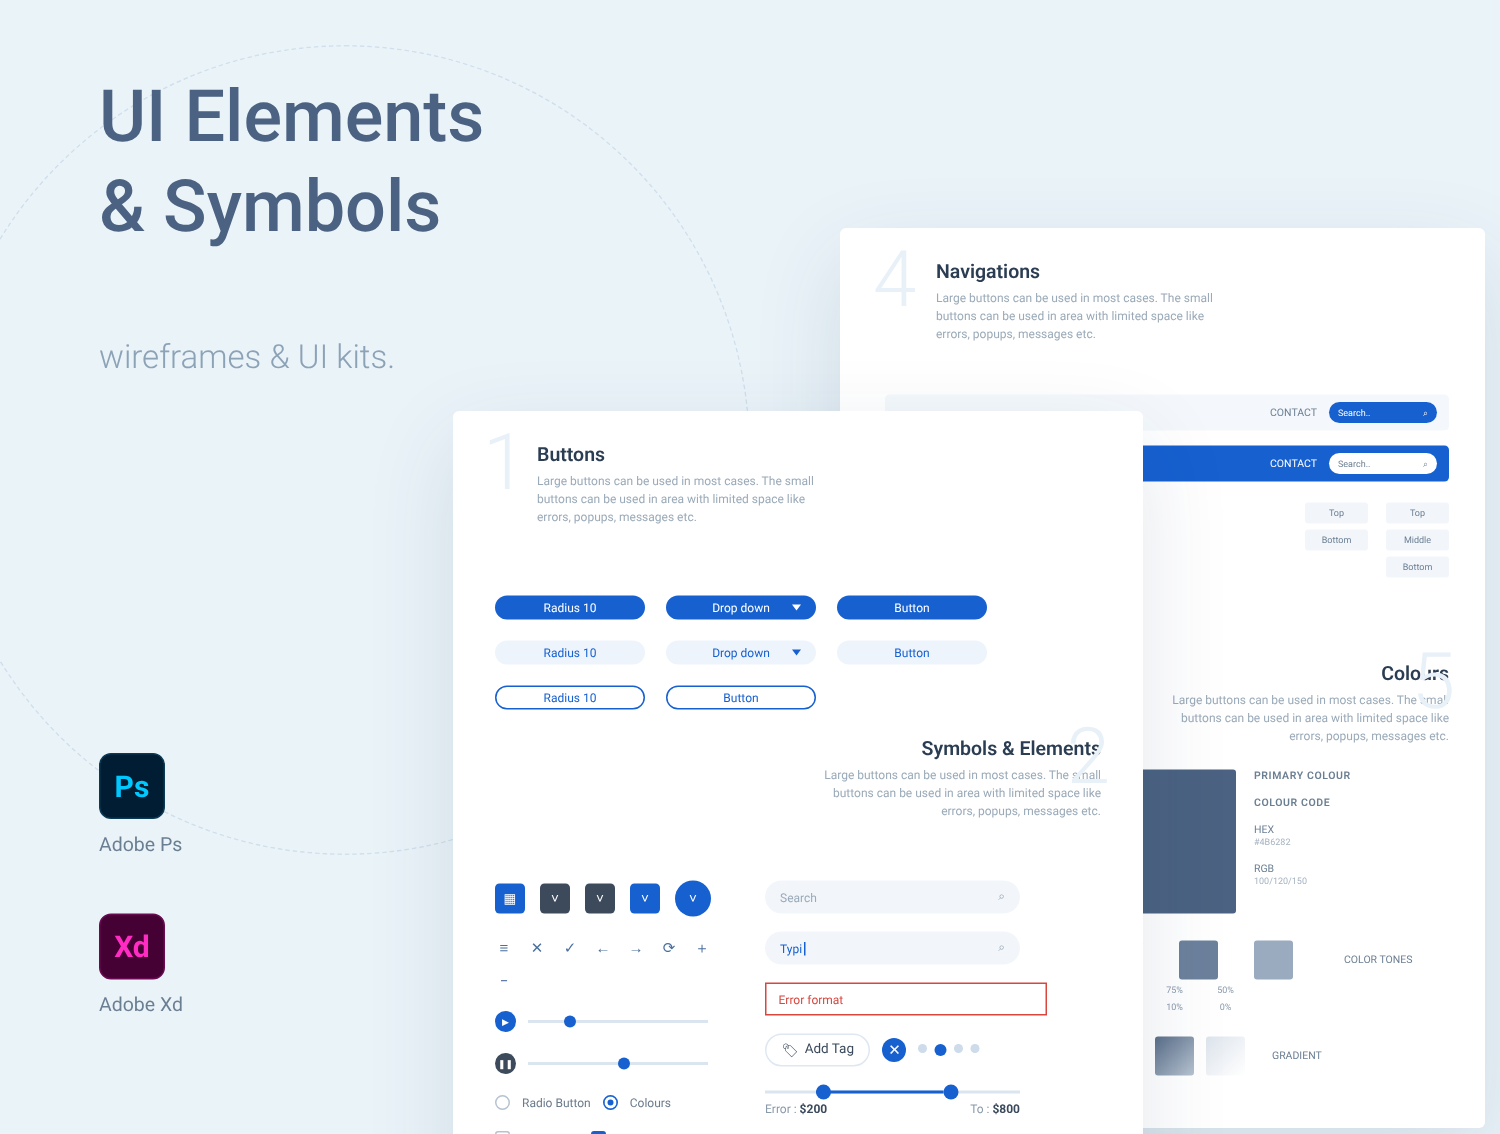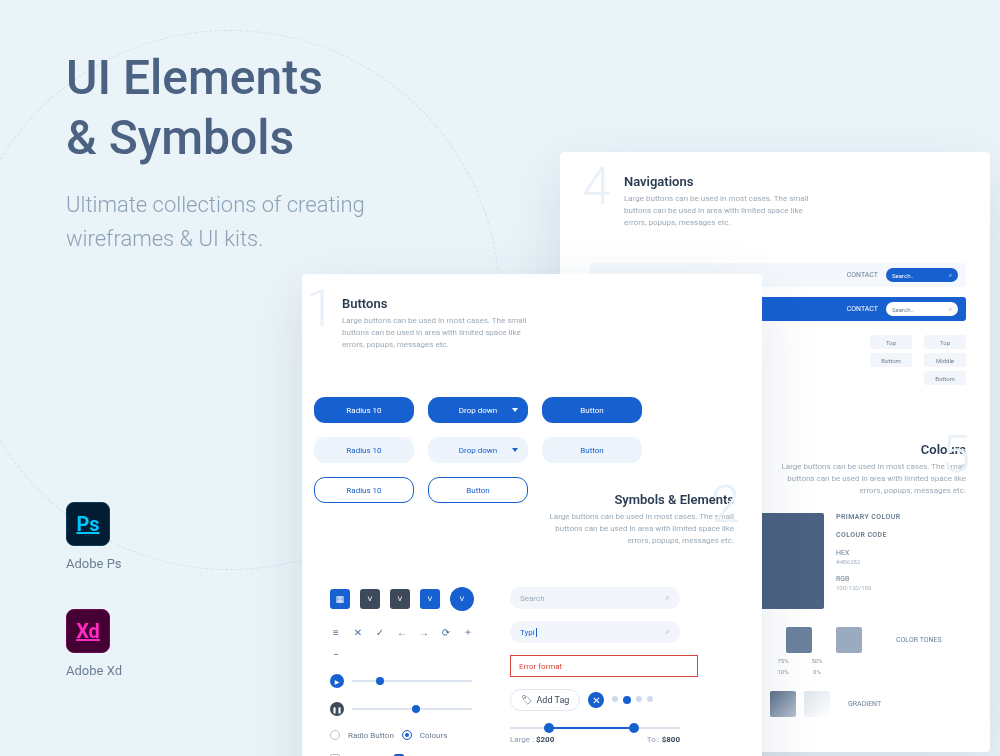--- a/index.html
+++ b/index.html
@@ -6,44 +6,44 @@
 body { width: 1000px; height: 756px; background: #eaf3f8; overflow: hidden; position: relative; }
 
 
 .hero { position: absolute; left: 66px; top: 48px; }
 .hero h1 { font-size: 48px; font-weight: 500; color: #4b6282; line-height: 1.25; }
 .hero p { margin-top: 20px; font-size: 22px; color: #8ca2b6; font-weight: 300; line-height: 1.55; }
 
 
 .apps { position: absolute; left: 66px; top: 502px; }
 .app { display: flex; flex-direction: column; align-items: flex-start; margin-bottom: 38px; }
-.app-icon { width: 44px; height: 44px; border-radius: 8px; display: flex; align-items: center; justify-content: center; font-weight: 700; font-size: 20px; text-decoration: underline; }
+.app-icon { width: 44px; height: 44px; border-radius: 8px; display: flex; align-items: center; justify-content: center; font-weight: 700; font-size: 20px; }
 .ps-icon { background: #001d33; color: #00c8ff; border: 1px solid #0a3a55; }
 .xd-icon { background: #450034; color: #ff2bc2; border: 1px solid #6a0a52; }
 .app-label { margin-top: 10px; font-size: 13px; color: #6b7f93; text-align: right; }
 
 
 .dashed-circle { position: absolute; width: 540px; height: 540px; border: 1px dashed #bfd3e3; border-radius: 50%; left: -40px; top: 30px; opacity: .6; }
 
 
 .sheet { position: absolute; background: #fff; border-radius: 4px; box-shadow: 0 20px 60px rgba(30,60,100,.12); }
 .sheet-back { width: 430px; height: 600px; left: 560px; top: 152px; }
 .sheet-front { width: 460px; height: 600px; left: 302px; top: 274px; }
 
 .section-num { font-size: 52px; font-weight: 300; color: #e8f0f8; position: absolute; }
 .section-num.right { right: 20px; }
 .section-title { font-size: 13px; font-weight: 600; color: #2b3d52; }
 .section-desc { font-size: 8px; color: #9aaab8; line-height: 1.5; margin-top: 4px; max-width: 200px; }
 
 
-.sec-buttons { position: absolute; left: 12px; top: 22px; }
+.sec-buttons { position: absolute; left: 28px; top: 22px; }
 .sec-buttons .section-num { left: -8px; top: -18px; }
 .btn-grid { margin-top: 46px; display: flex; flex-direction: column; gap: 14px; }
 .btn-row { display: flex; gap: 14px; }
-.btn { width: 100px; height: 26px; border-radius: 11px; font-size: 8px; display: flex; align-items: center; justify-content: center; position: relative; }
+.btn { width: 100px; height: 16px; border-radius: 11px; font-size: 8px; display: flex; align-items: center; justify-content: center; position: relative; }
 .btn.primary { background: #1660d0; color: #fff; }
 .btn.soft { background: #eef4fc; color: #1660d0; }
 .btn.outline { border: 1px solid #1660d0; color: #1660d0; background: #fff; }
 .btn.dropdown::after { content: ""; position: absolute; right: 10px; border-left: 3px solid transparent; border-right: 3px solid transparent; border-top: 4px solid currentColor; }
 
 
 .sec-symbols { position: absolute; left: 28px; top: 218px; right: 28px; }
 .sec-symbols .header { text-align: right; }
 .sec-symbols .section-num { right: -6px; top: -18px; }
 .sym-grid { margin-top: 40px; display: flex; gap: 30px; }
@@ -132,21 +132,21 @@
 <body>
 
 <div class="dashed-circle"></div>
 
 <div class="hero">
   <h1>
     <span>UI Elements</span><br>
     <span>&amp; Symbols</span>
   </h1>
   <p>
-    <span>Ultimate collections of creating</span><br>
+    <br>
     <span>wireframes &amp; UI kits.</span>
   </p>
 </div>
 
 <div class="apps">
   <div class="app">
     <div class="app-icon ps-icon">Ps</div>
     <div class="app-label">Adobe Ps</div>
   </div>
   <div class="app">
@@ -357,21 +357,21 @@
               <div class="dot"></div>
           </div>
         </div>
         <div class="range-row">
           <div class="range-track">
             <div class="range-fill"></div>
             <div class="range-thumb" style="left:20%"></div>
             <div class="range-thumb" style="left:70%"></div>
           </div>
           <div class="range-labels">
-            <span><span>Large :</span> <b style="color:#3a4a5c">$200</b></span>
+            <span><span>Error :</span> <b style="color:#3a4a5c">$200</b></span>
             <span><span>To :</span> <b style="color:#3a4a5c">$800</b></span>
           </div>
         </div>
       </div>
     </div>
   </div>
 
 </div>
 
 </body></html>

